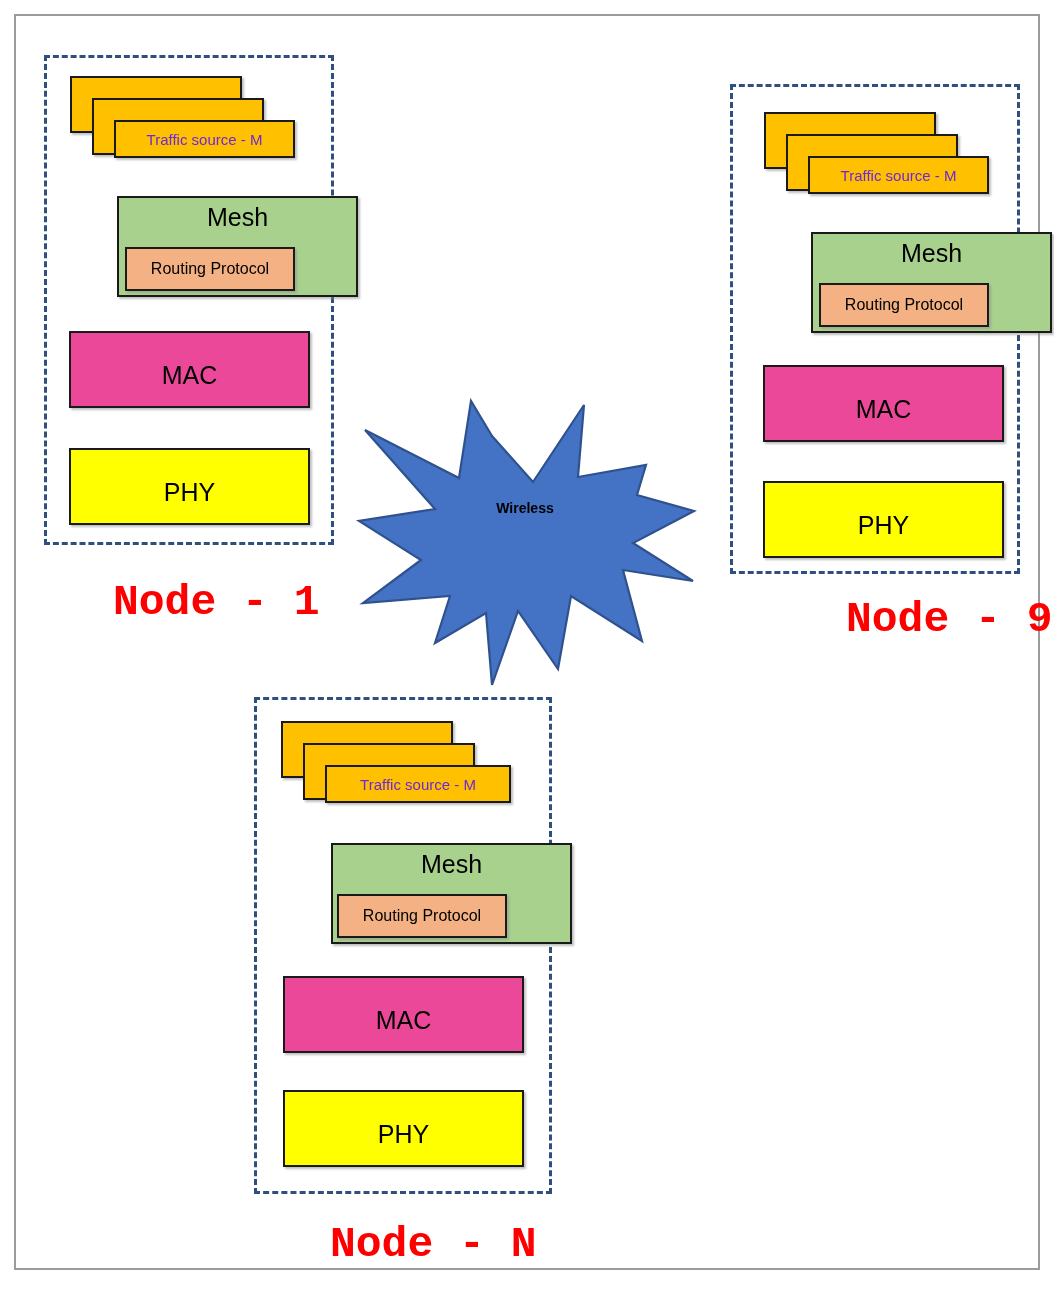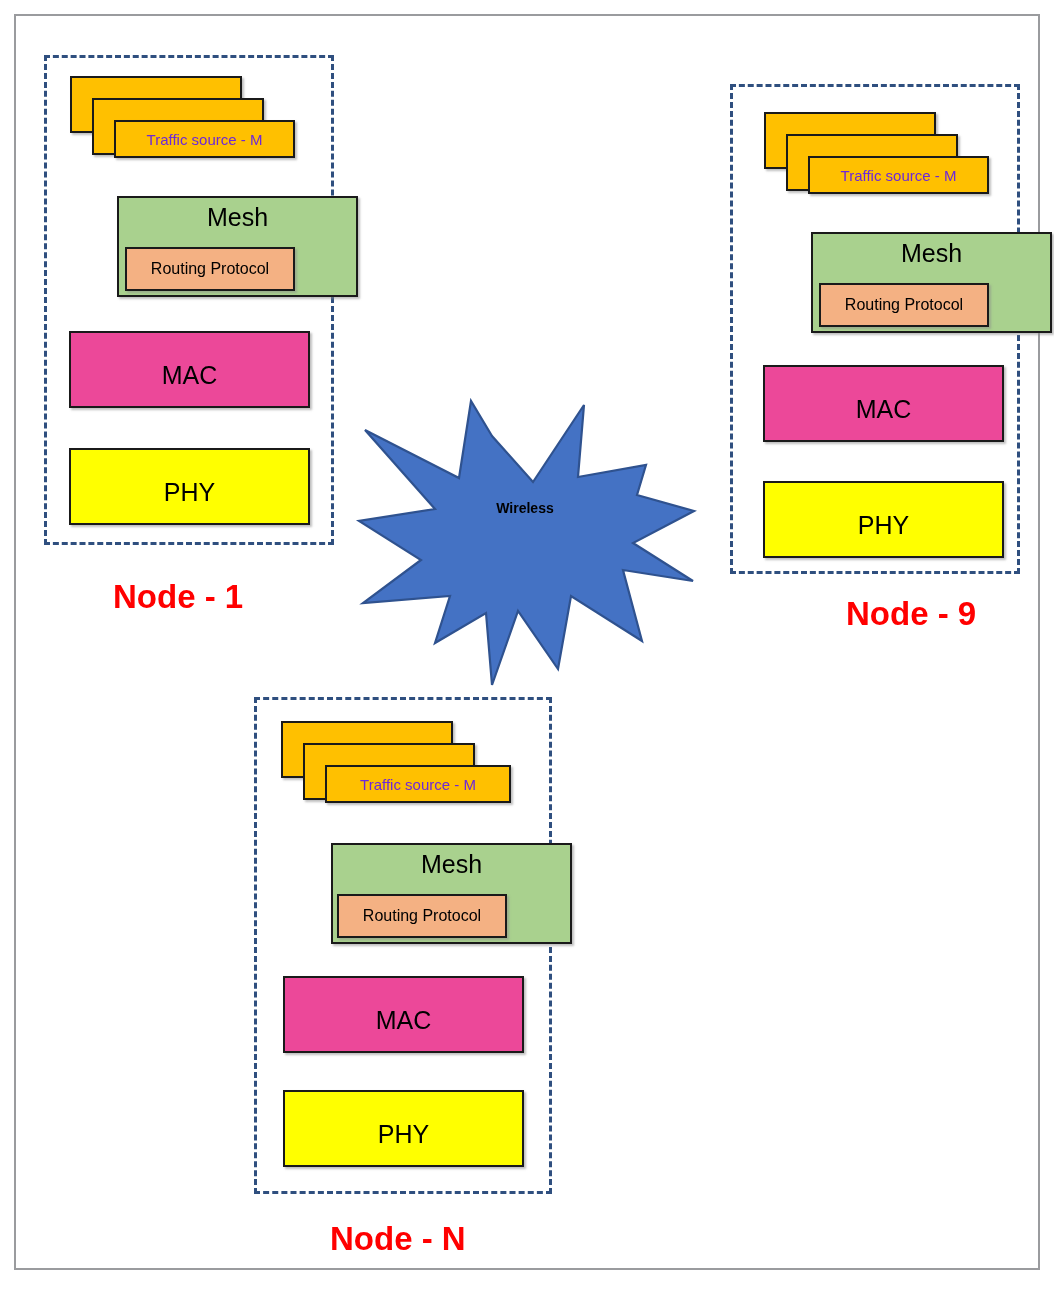--- a/index.html
+++ b/index.html
@@ -33,22 +33,22 @@
     position: absolute;
     border: 3px dashed #2f4f7f;
     box-sizing: border-box;
     background: transparent;
   }
   
   .node-label {
     position: absolute;
     color: #ff0000;
     font-weight: bold;
-    font-size: 33px;
-    font-family: Liberation Sans, sans-serif;
+    font-size: 43px;
+    font-family: Liberation Mono, monospace;
     white-space: nowrap;
     letter-spacing: 0px;
   }
   
   .layer {
     position: absolute;
     box-sizing: border-box;
     border: 2.5px solid #1a1a1a;
     display: flex;
     justify-content: center;

